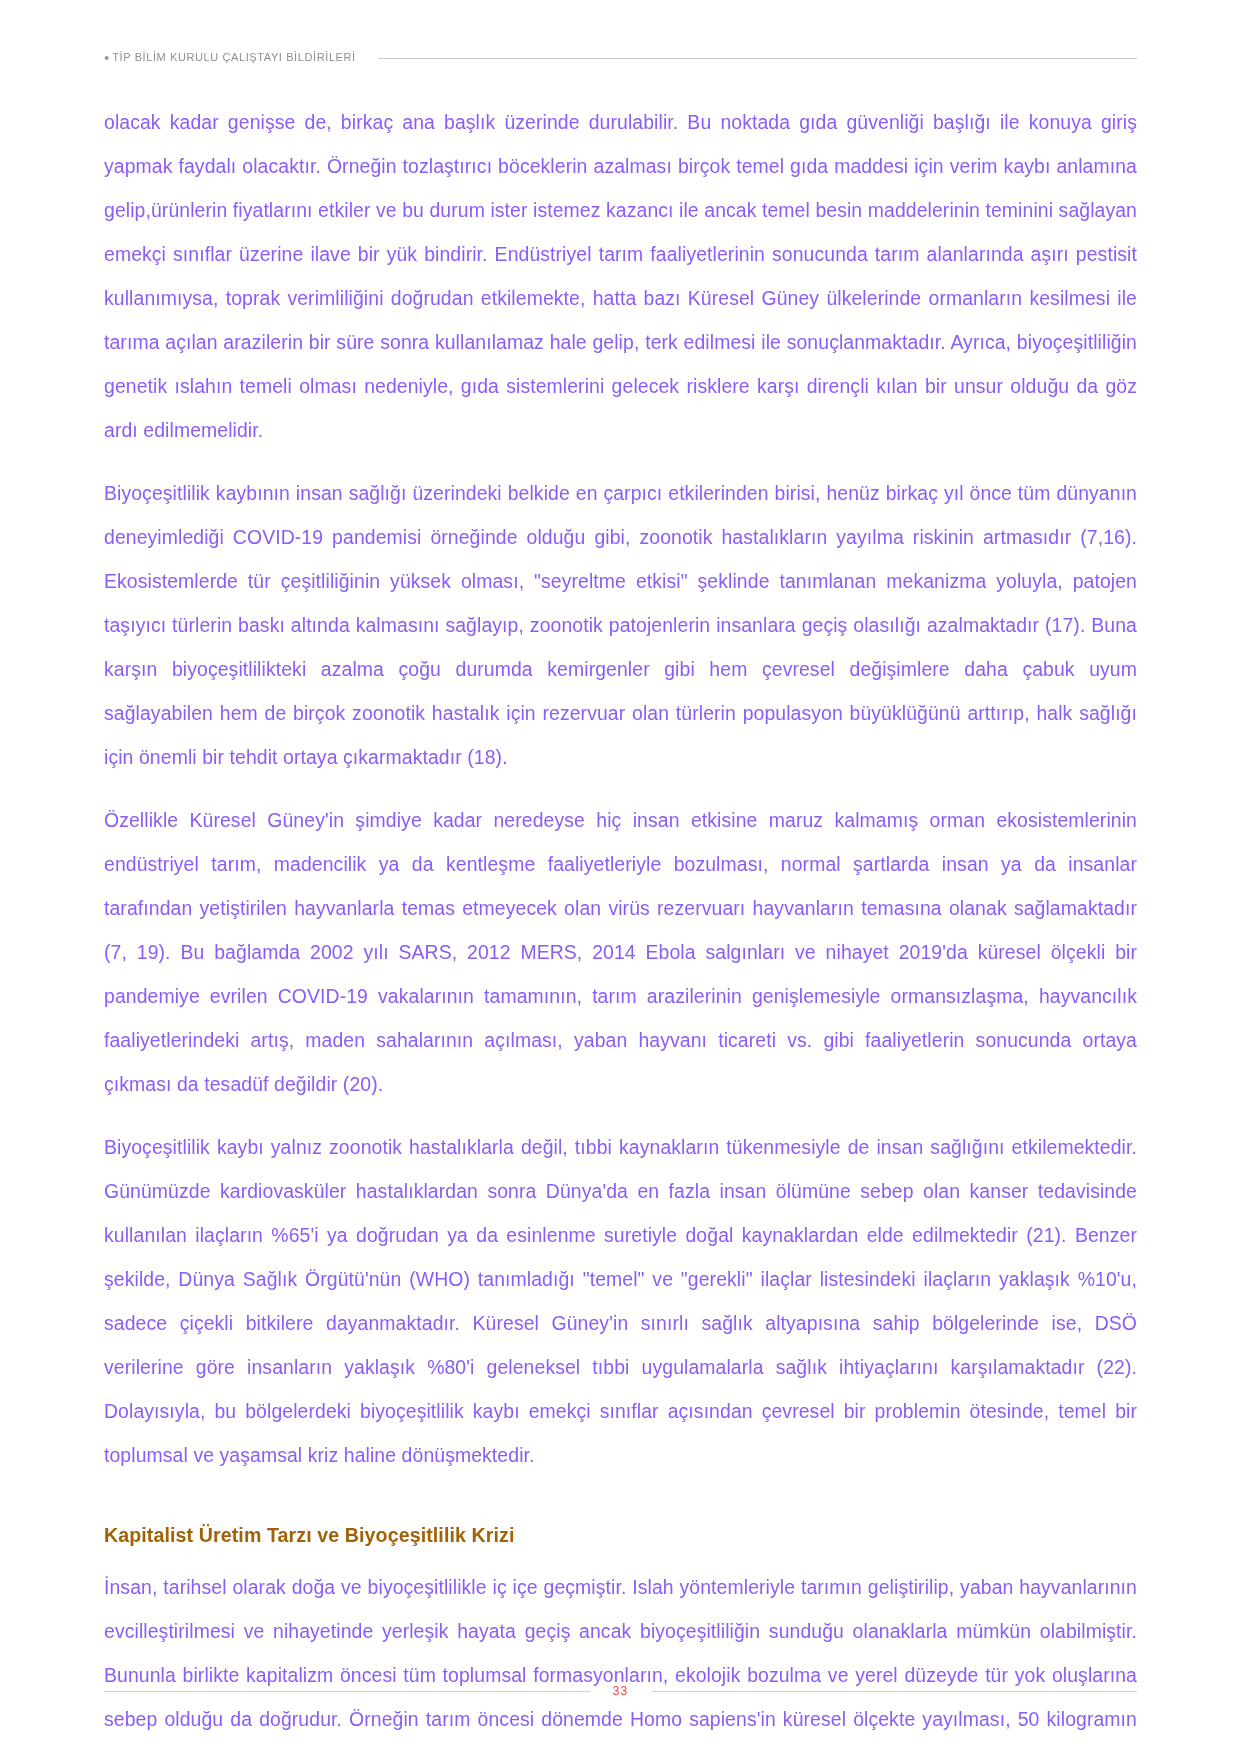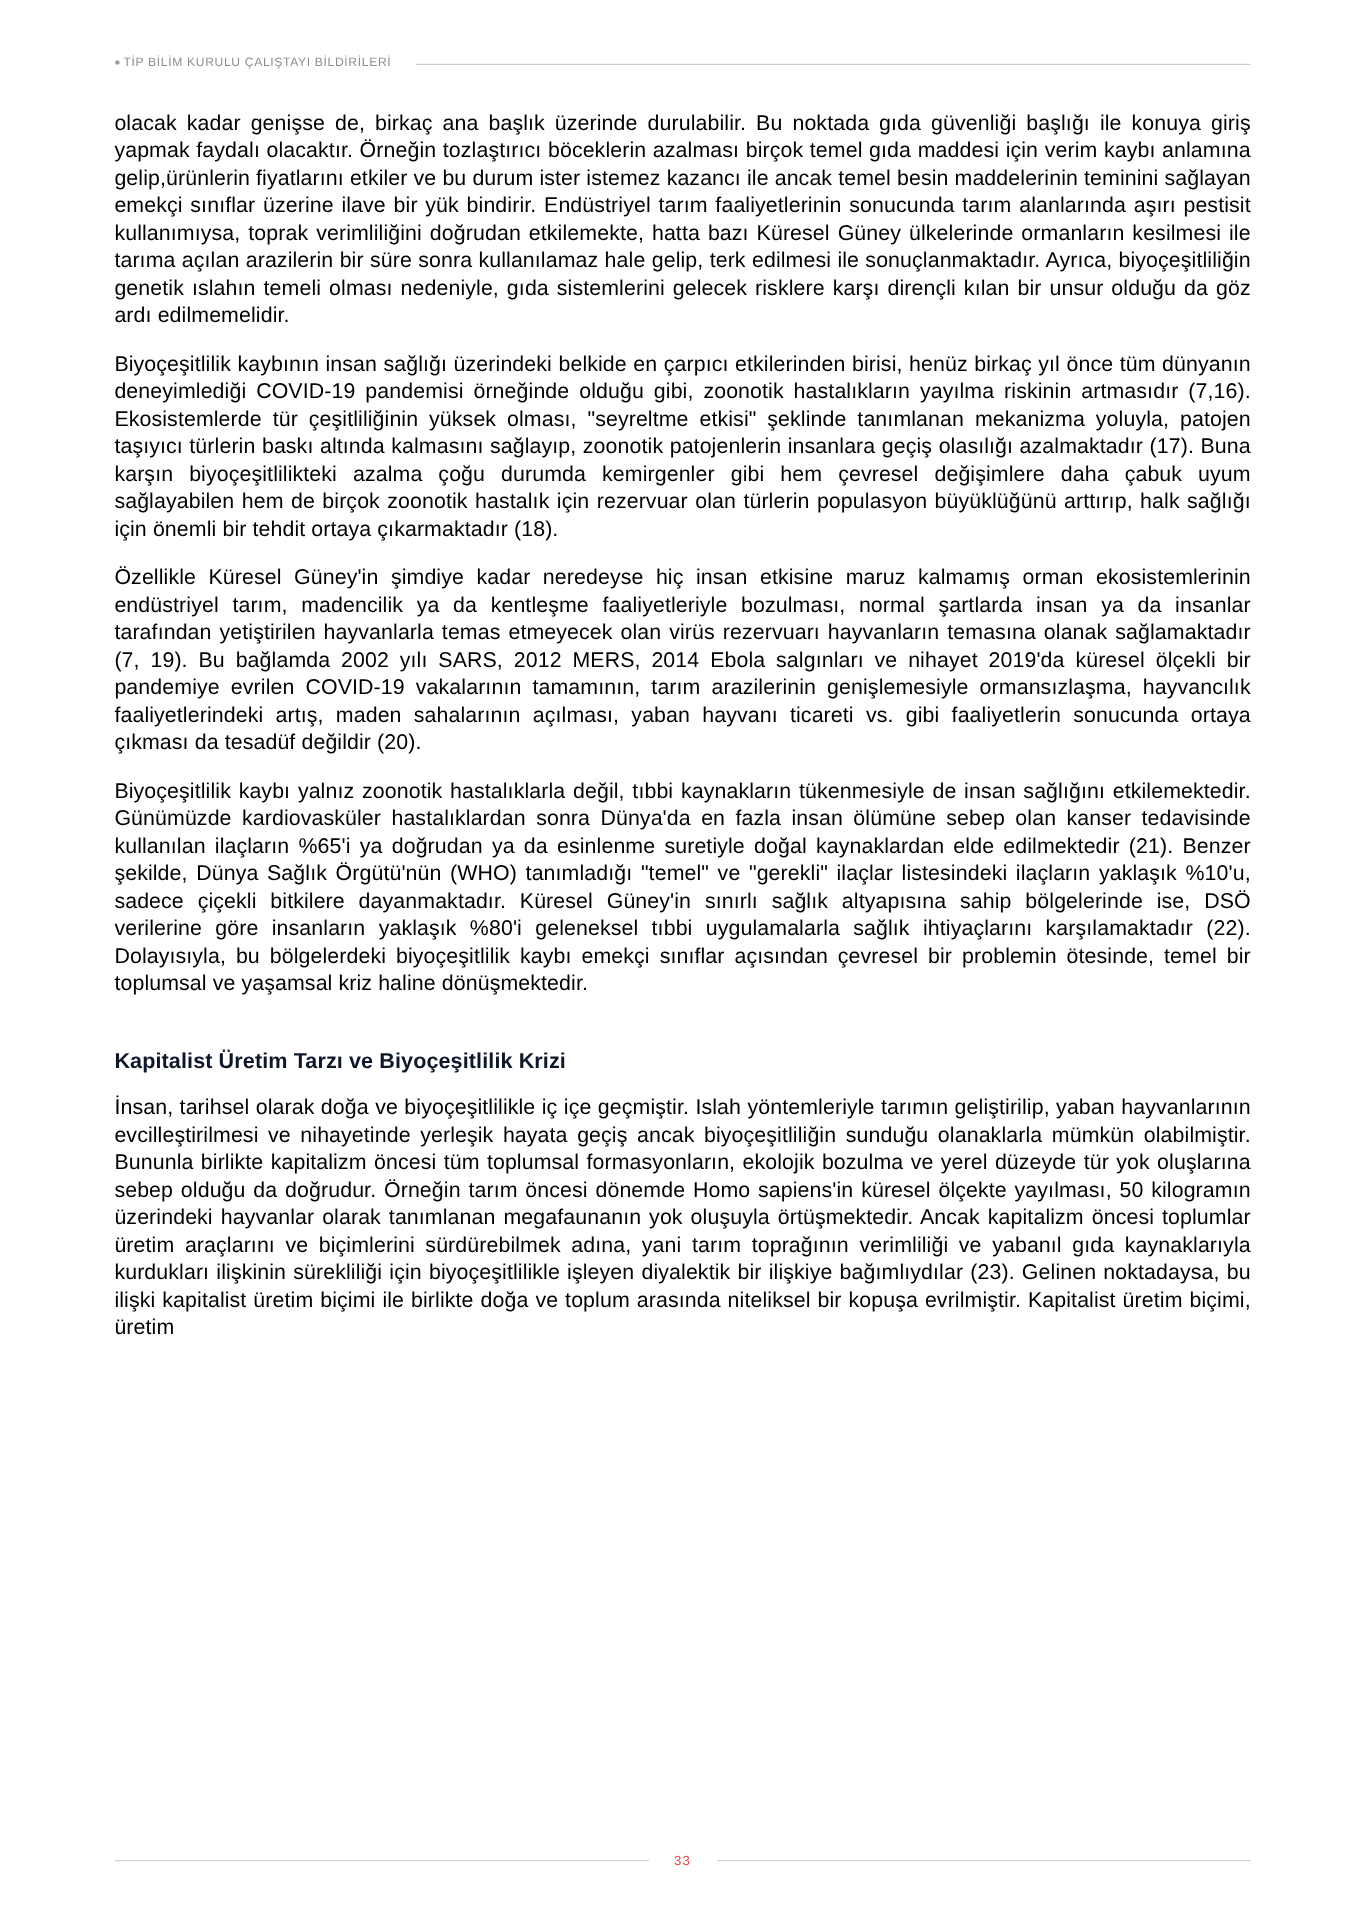--- a/index.html
+++ b/index.html
@@ -53,35 +53,35 @@
   
   .content {
     position: absolute;
     top: 100px;
     left: 104px;
     width: 1033px;
   }
   p.para {
     margin: 0 0 19px 0;
     font-size: 19.4px;
-    line-height: 25px;
+    line-height: 44px;
     text-align: justify;
     text-justify: inter-word;
-    color: #000000;
+    color: #8b5cf6;
     letter-spacing: 0.1px;
   }
   p.para:last-child {
     margin-bottom: 0;
   }
   h2.section-heading {
     margin: 44px 0 16px 0;
     font-size: 19.6px;
     line-height: 28px;
     font-weight: bold;
-    color: #0f172a;
+    color: #a16207;
     letter-spacing: 0.1px;
   }
   
   .footer {
     position: absolute;
     bottom: 56px;
     left: 104px;
     right: 104px;
     display: flex;
     align-items: center;

